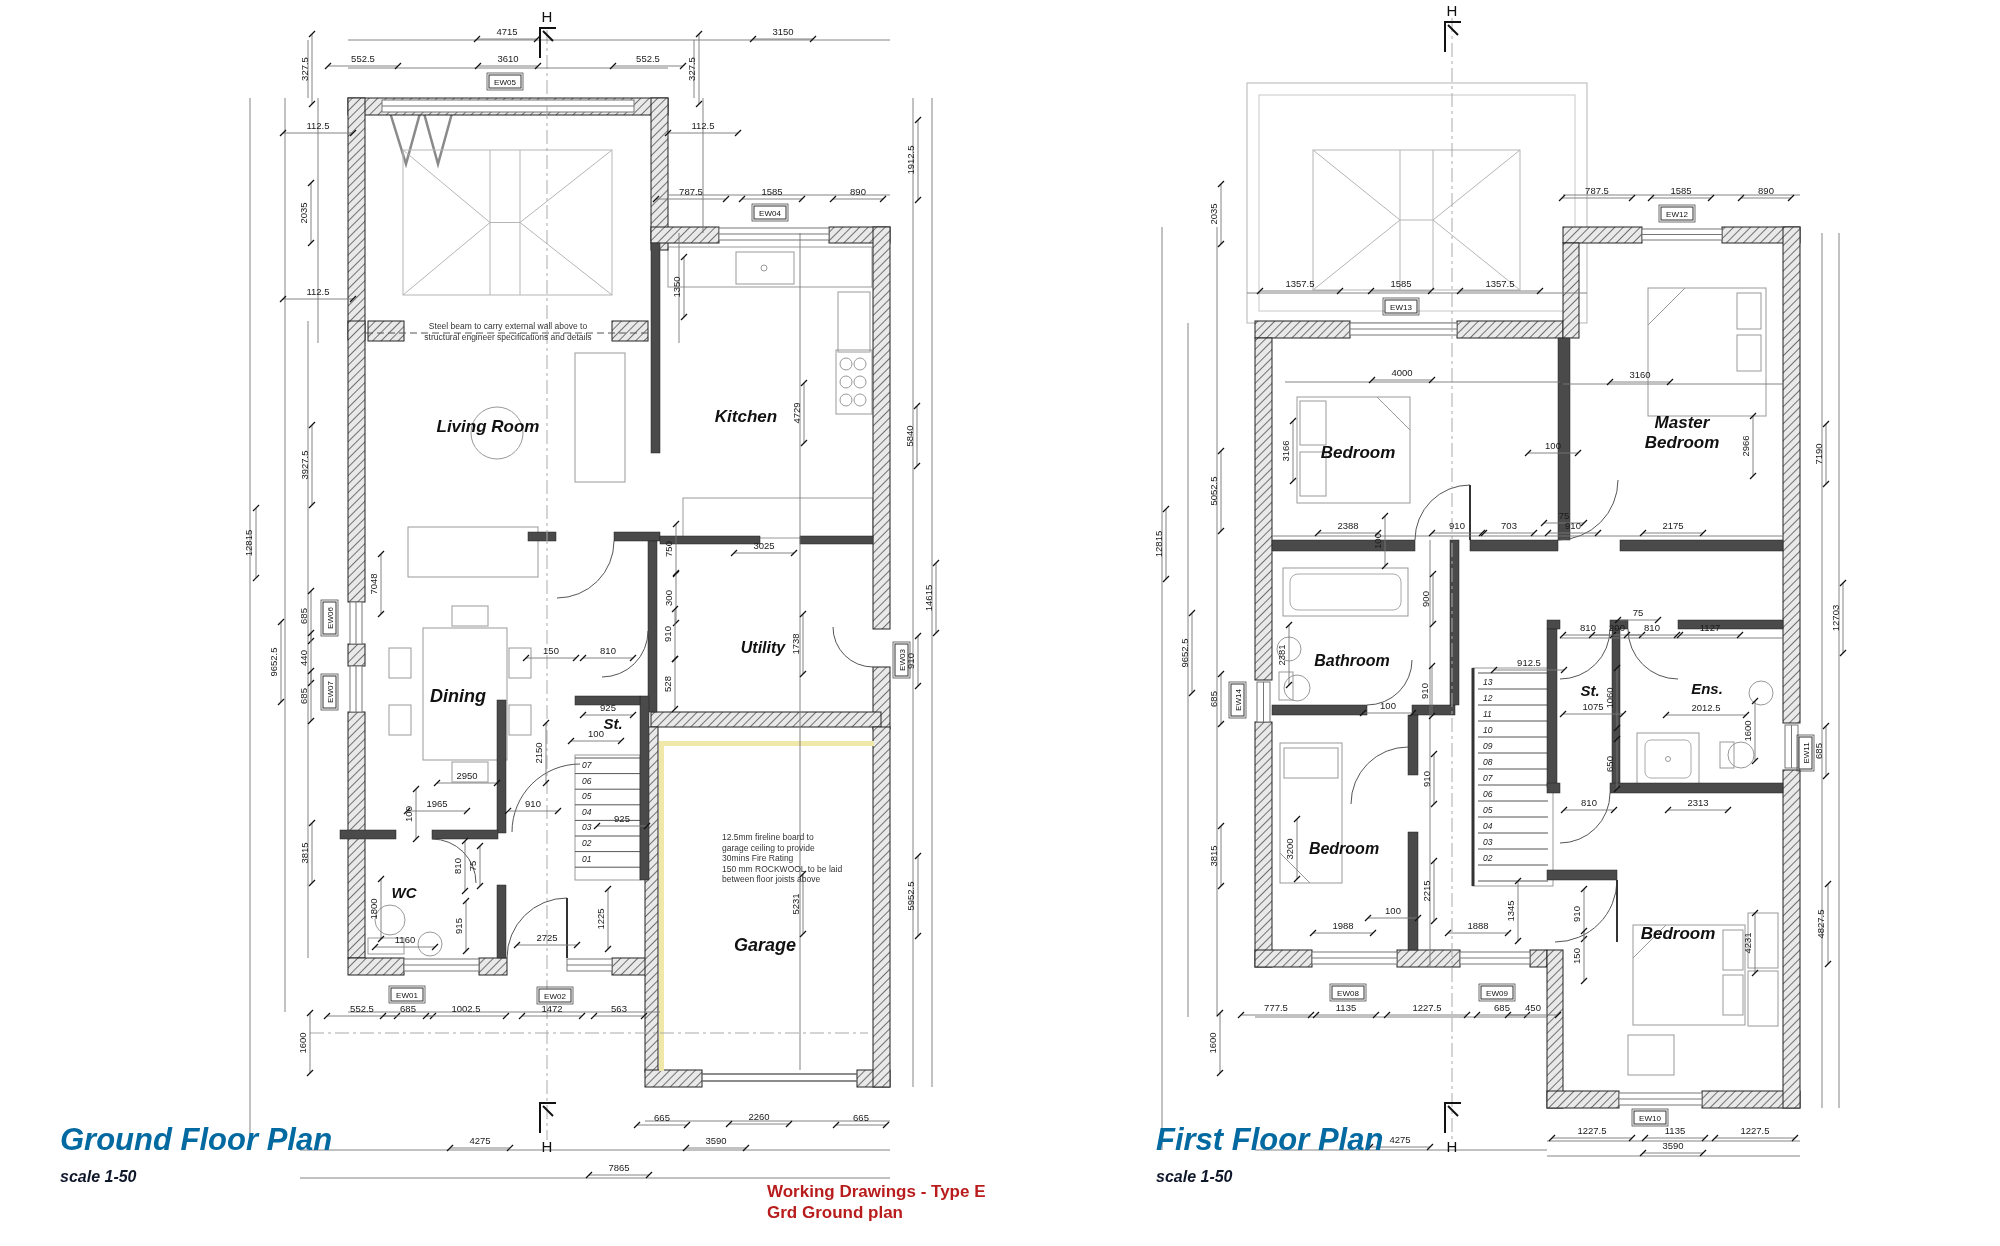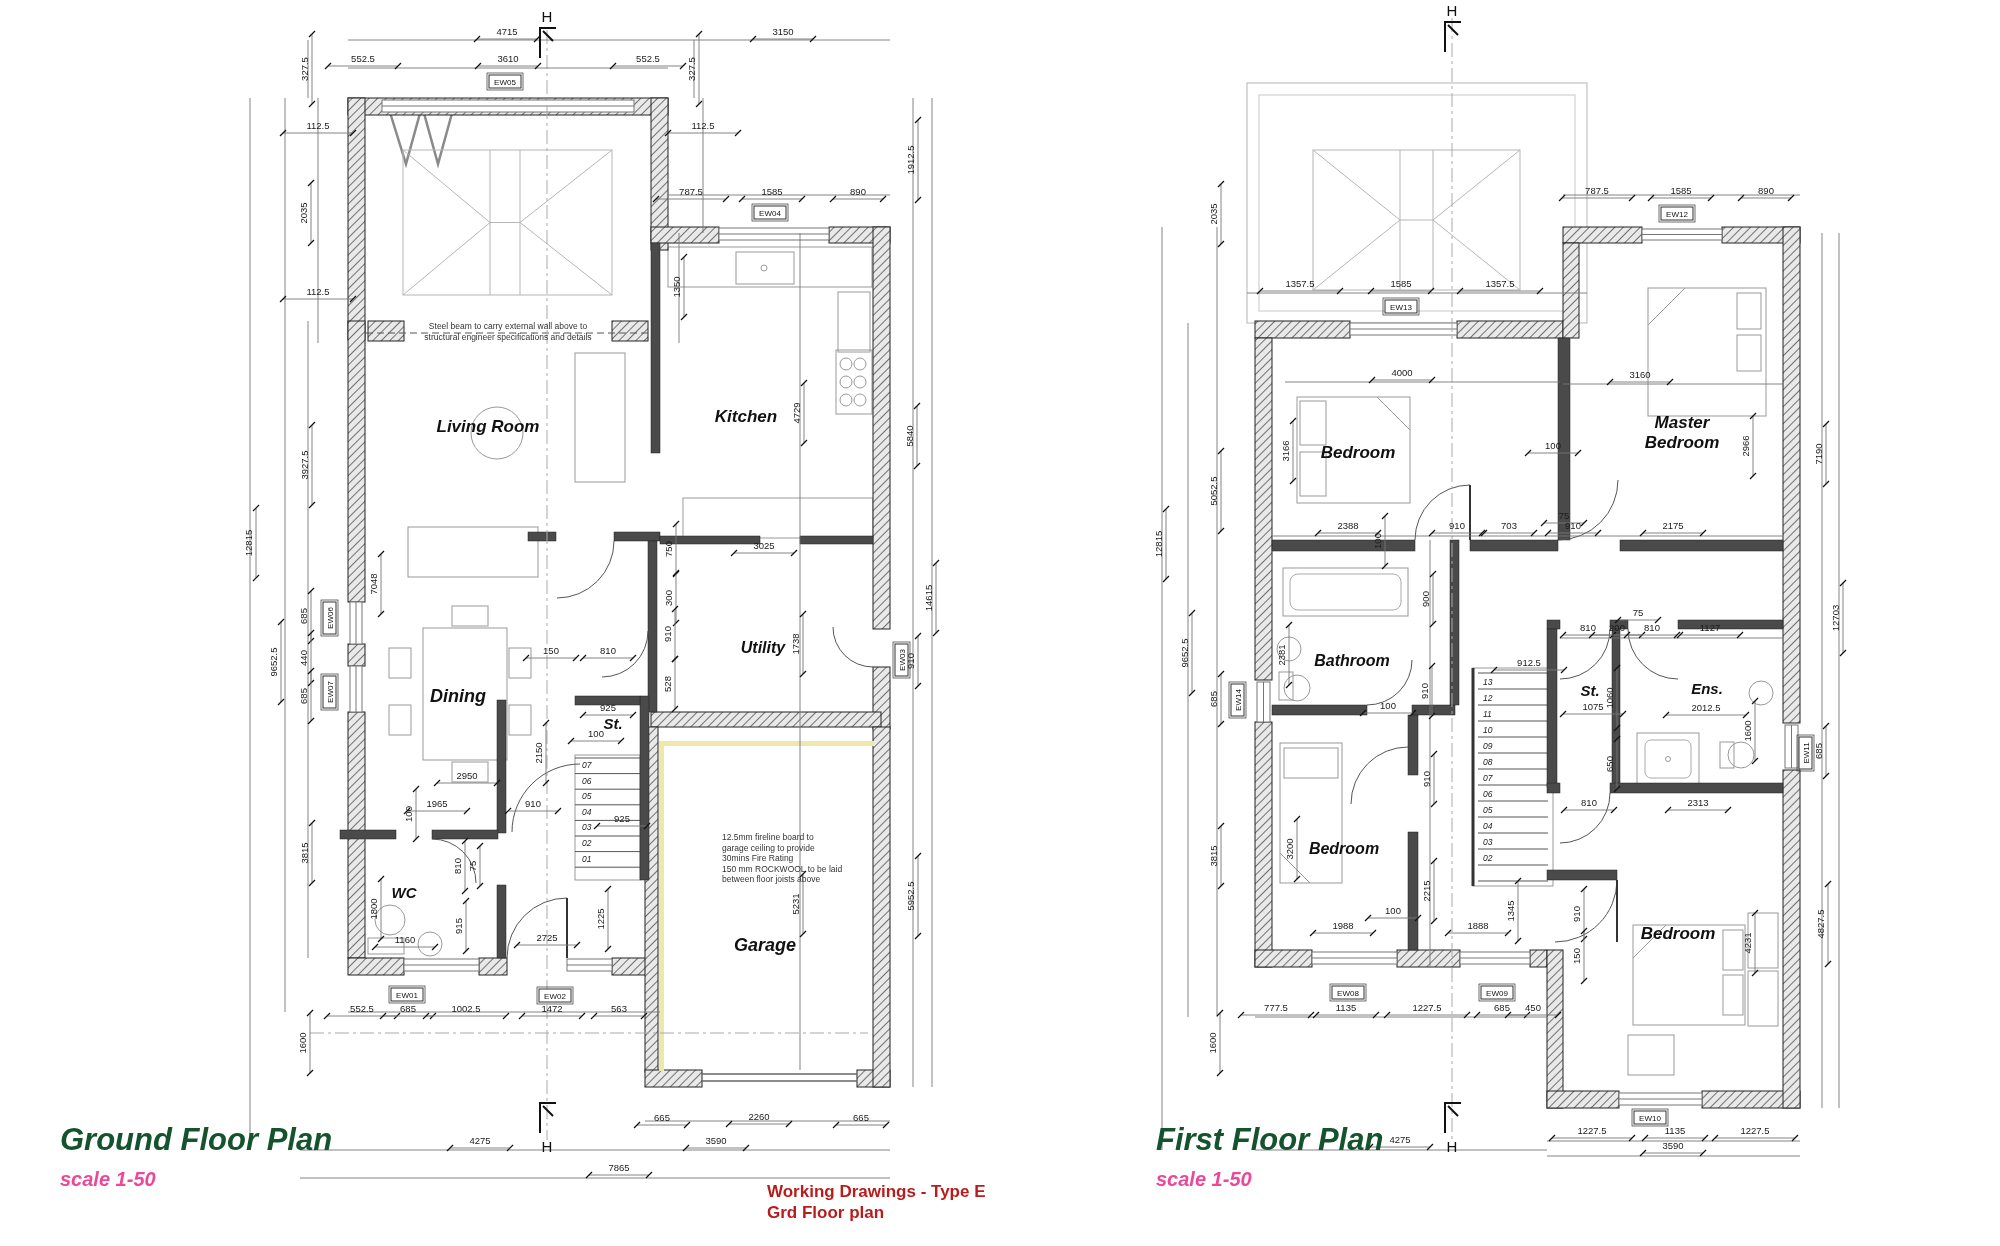--- a/index.html
+++ b/index.html
@@ -1,21 +1,21 @@
 <!DOCTYPE html>
 <html><head>
 <meta charset="utf-8">
 <style>
   html,body{margin:0;padding:0;background:#fff;}
   #stage{position:relative;width:2000px;height:1246px;background:#ffffff;overflow:hidden;
          font-family:"Liberation Sans",sans-serif;}
   #plan{position:absolute;left:0;top:0;}
-  .plan-title{position:absolute;font-style:italic;font-weight:bold;font-size:31px;color:#14532d;
+  .plan-title{position:absolute;font-style:italic;font-weight:bold;font-size:31px;color:#0369a1;
               font-family:"Liberation Sans",sans-serif;white-space:nowrap;}
-  .plan-scale{position:absolute;font-style:italic;font-weight:bold;font-size:20px;color:#ec4899;
+  .plan-scale{position:absolute;font-style:italic;font-weight:bold;font-size:16px;color:#0f172a;
               font-family:"Liberation Sans",sans-serif;white-space:nowrap;}
   .drawing-sub{position:absolute;font-weight:bold;font-size:17px;color:#b91c1c;
                font-family:"Liberation Sans",sans-serif;white-space:nowrap;}
   text{font-family:"Liberation Sans",sans-serif;}
   .dim{font-size:9.5px;fill:#1a1a1a;}
   .room{font-weight:bold;font-style:italic;fill:#111;}
   .tag{font-size:8px;fill:#111;}
   .stair{font-size:8.5px;font-style:italic;fill:#222;}
   .note{font-size:8.5px;fill:#333;}
   .hmark{font-size:15px;fill:#111;}
@@ -931,16 +931,16 @@
         <text x="547" y="22" text-anchor="middle" class="hmark">H</text>
         <text x="547" y="1152" text-anchor="middle" class="hmark">H</text>
         <text x="1452" y="16" text-anchor="middle" class="hmark">H</text>
         <text x="1452" y="1152" text-anchor="middle" class="hmark">H</text>
       </g>
   </svg>
 
   <div class="plan-title" style="left:60px;top:1122px">Ground Floor Plan</div>
   <div class="plan-scale" style="left:60px;top:1168px">scale 1-50</div>
   <div class="drawing-sub" style="left:767px;top:1182px">Working Drawings - Type E</div>
-  <div class="drawing-sub" style="left:767px;top:1203px">Grd Floor plan</div>
+  <div class="drawing-sub" style="left:767px;top:1203px">Grd Ground plan</div>
   <div class="plan-title" style="left:1156px;top:1122px">First Floor Plan</div>
   <div class="plan-scale" style="left:1156px;top:1168px">scale 1-50</div>
 </div>
 
 </body></html>

